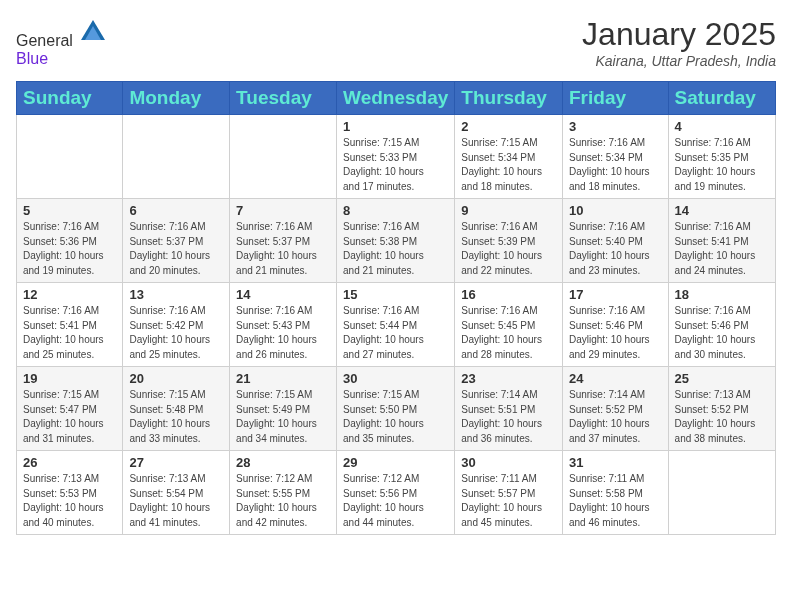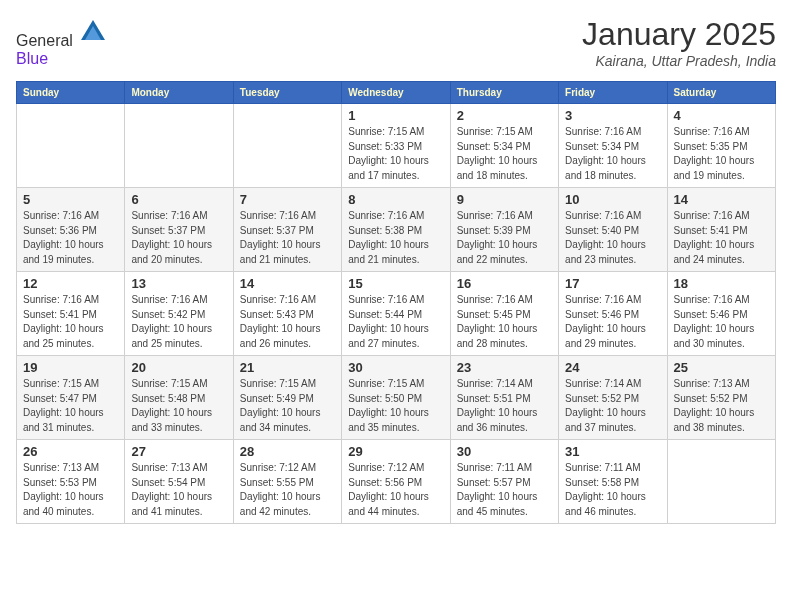--- a/index.html
+++ b/index.html
@@ -40,24 +40,24 @@
       color: #555;
       font-style: italic;
     }
     .calendar {
       width: 100%;
       border-collapse: collapse;
       border: 1px solid #ccc;
     }
     .calendar th {
       background-color: #3a6bbf;
-      color: #fef9c3;
+      color: #5eead4;
       text-align: left;
       padding: 5px 6px;
-      font-size: 10px;
+      font-size: 19px;
       border: 1px solid #2a5aaf;
     }
     .calendar td {
       vertical-align: top;
       padding: 4px 6px;
       border: 1px solid #d0d0d0;
       width: calc(100% / 7);
       min-height: 85px;
       font-size: 11px;
       color: #333;

